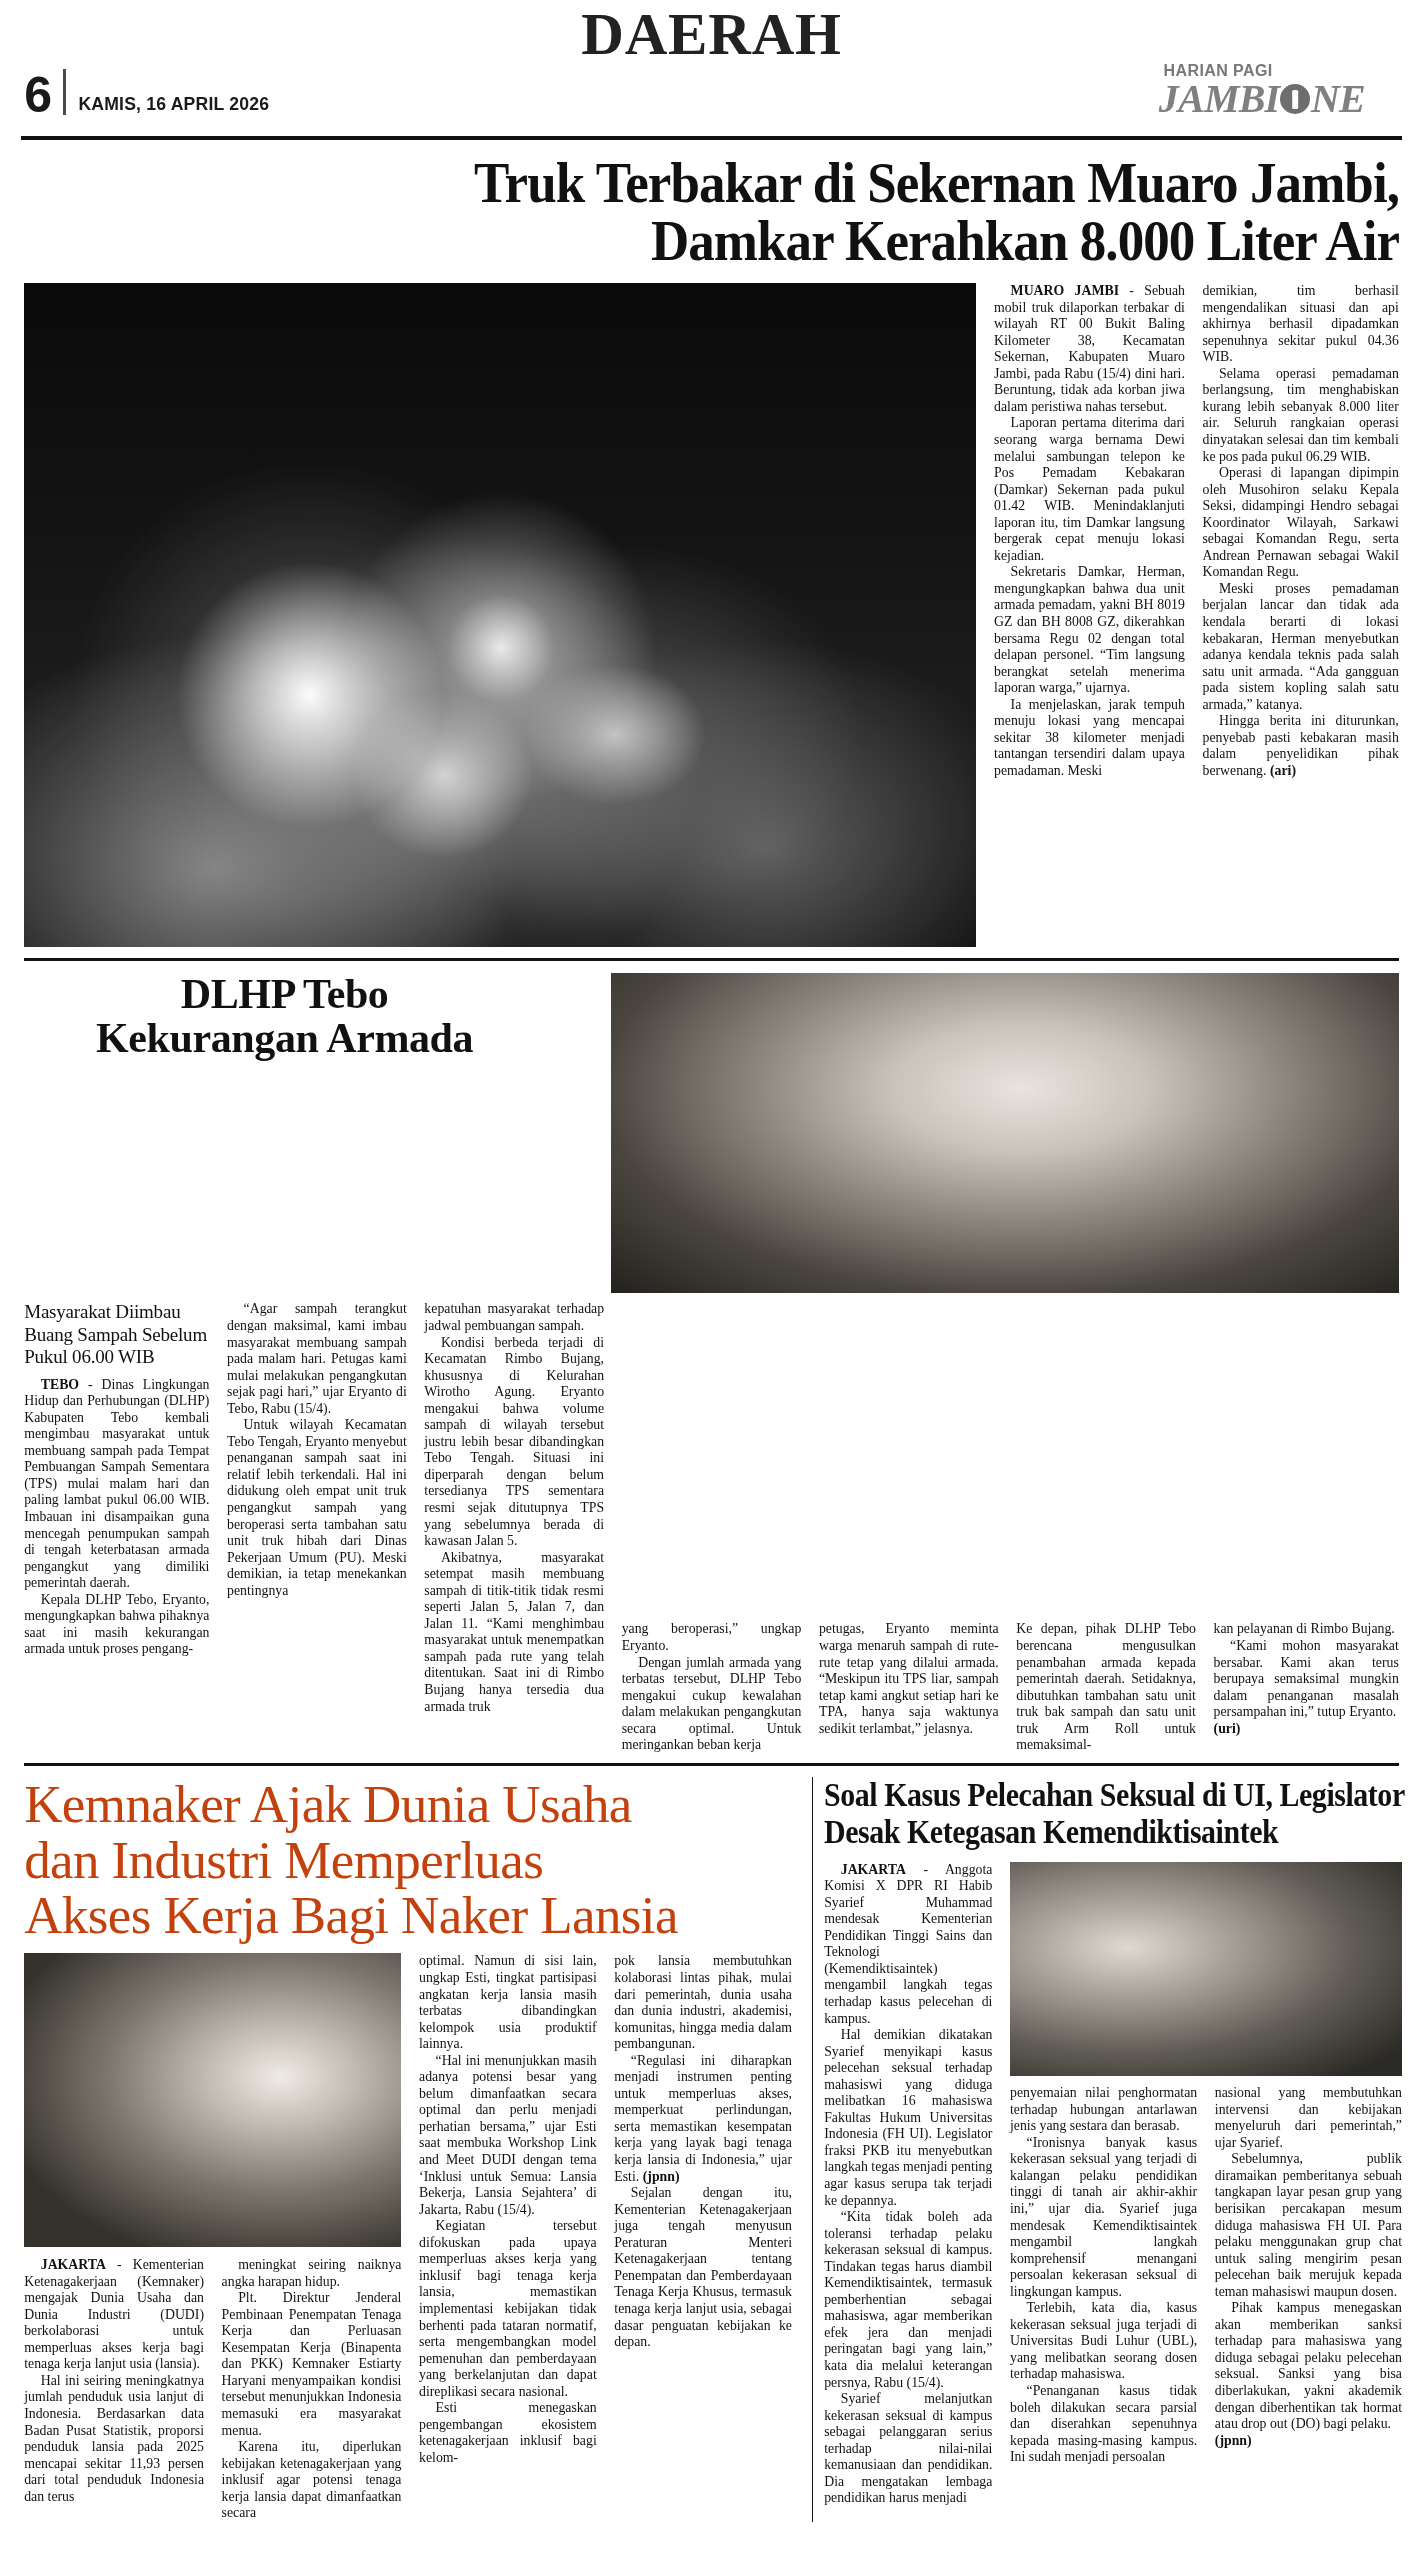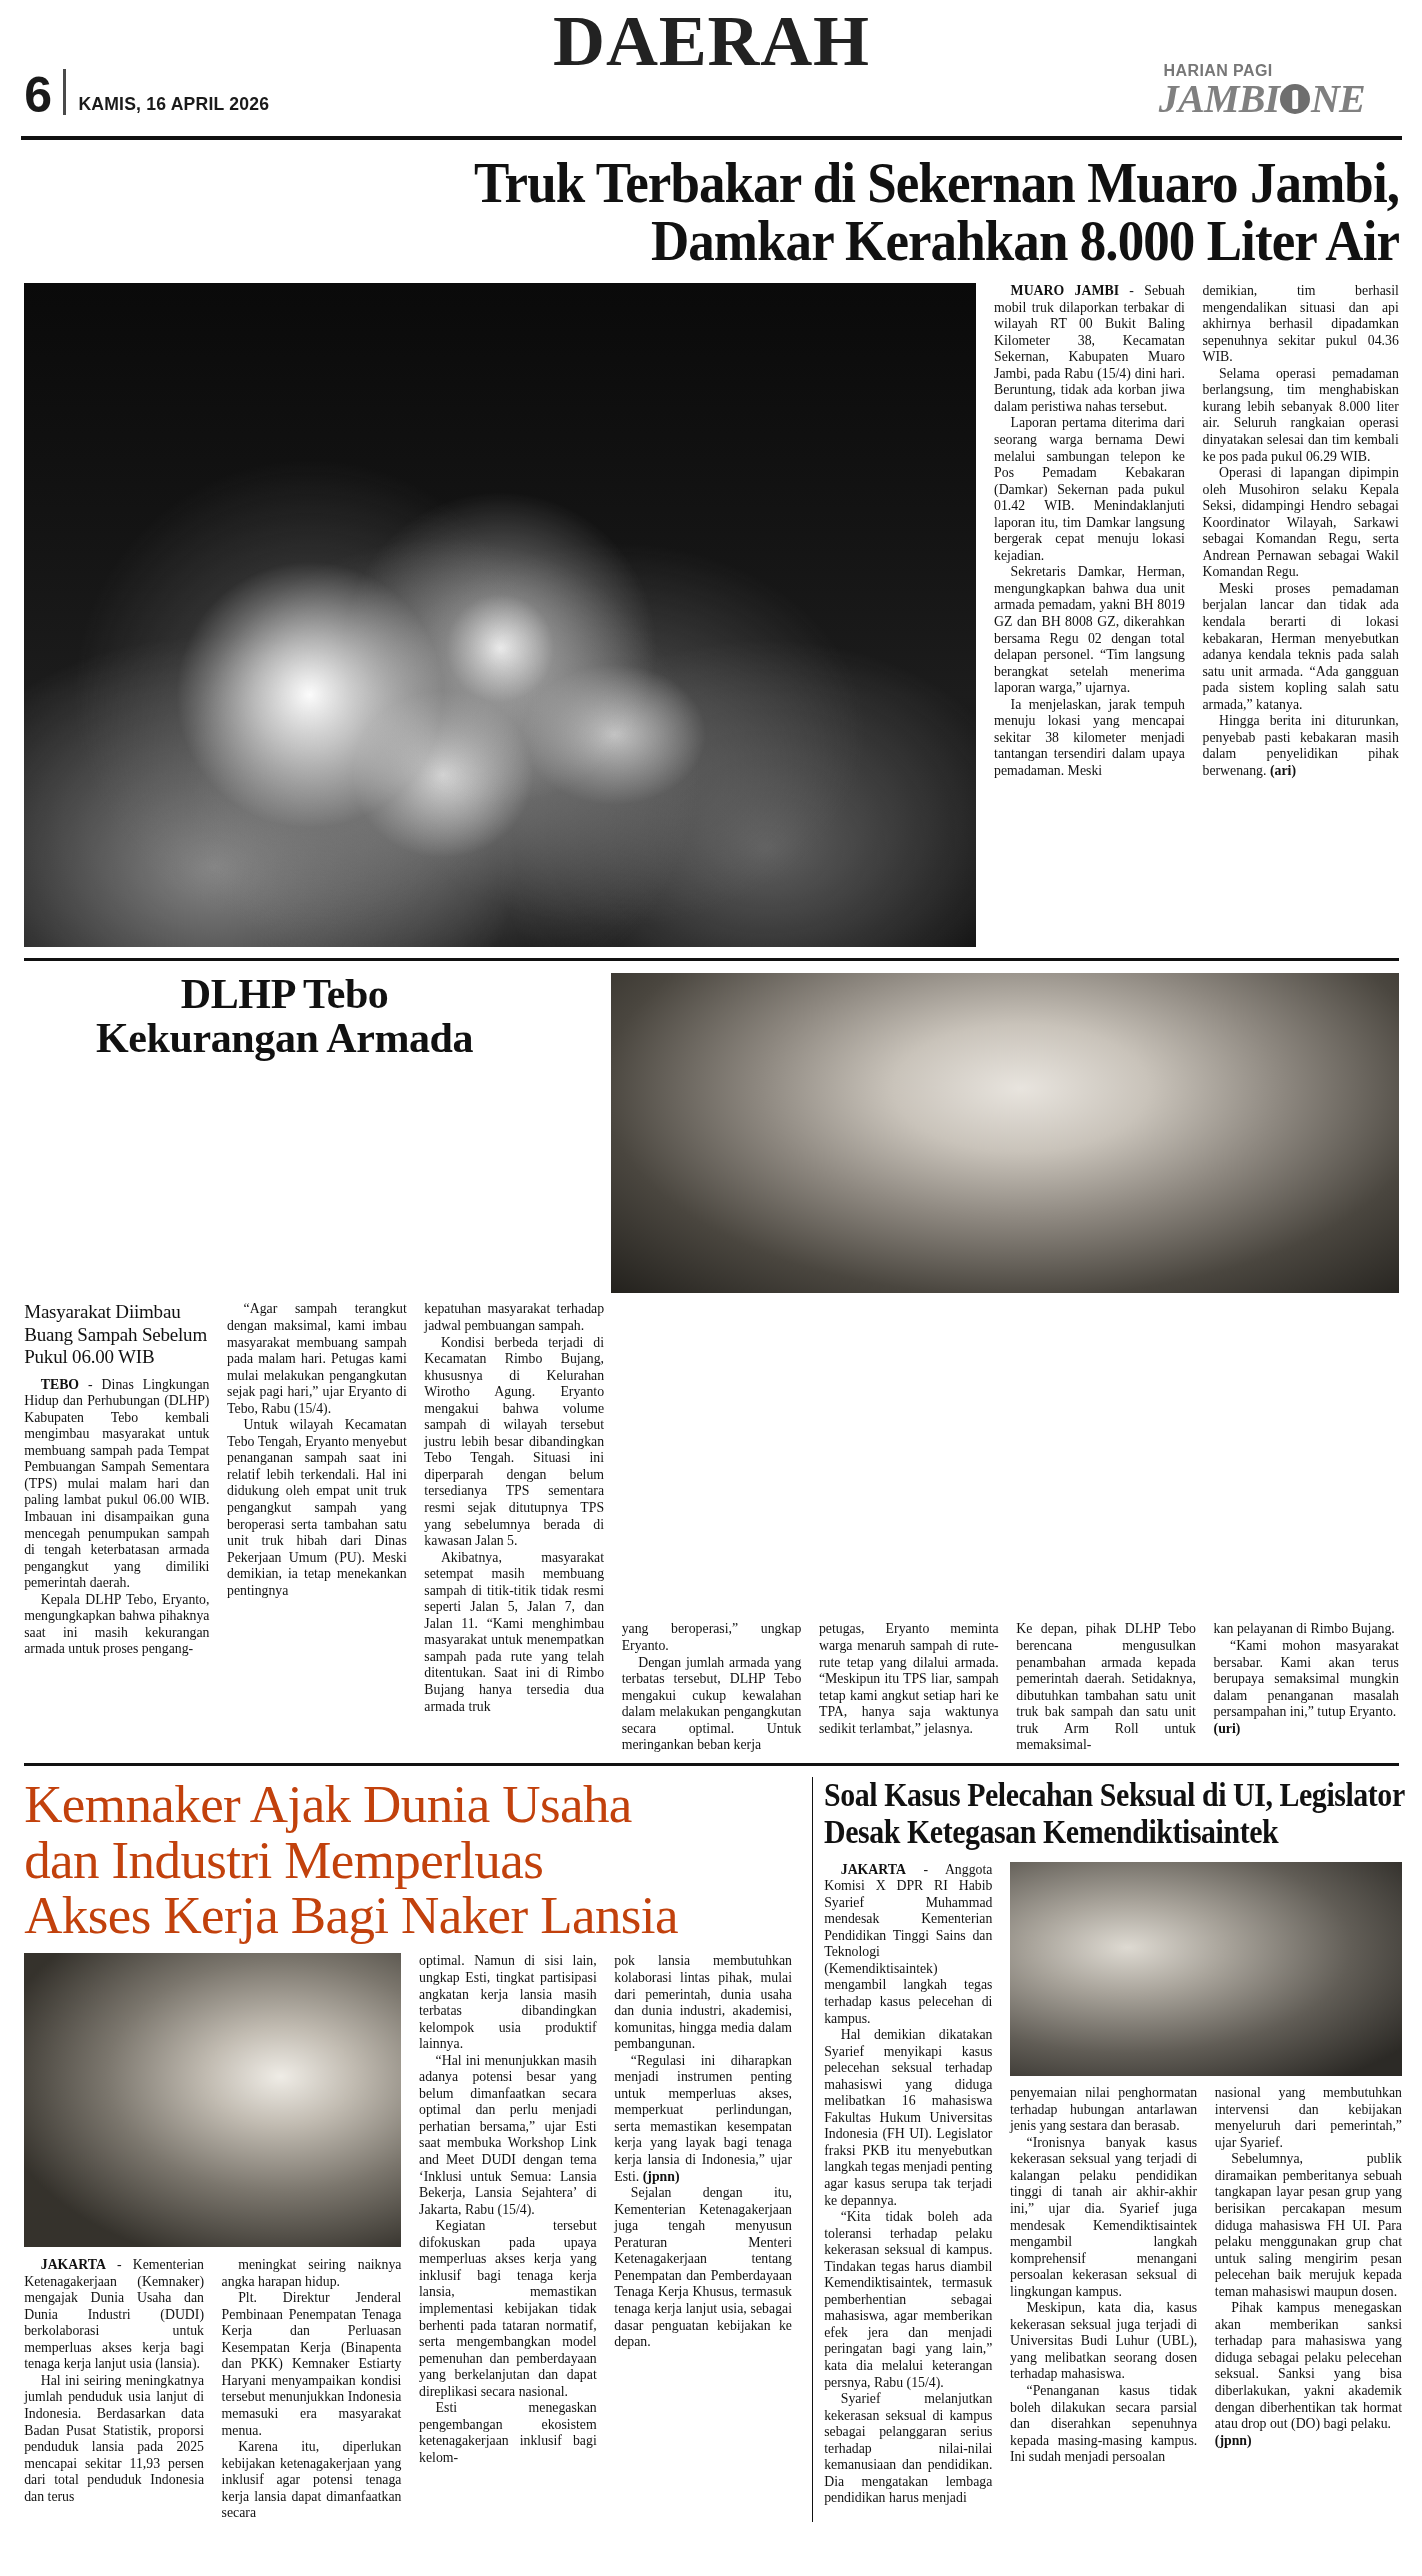--- a/index.html
+++ b/index.html
@@ -22,21 +22,21 @@
     font-size:50px; line-height:0.82; letter-spacing:-1.6px; color:#1a1a1a;
   }
   .mast-rule { width:2.4px; height:46px; background:#4a4a4a; margin-bottom:1.6px; }
   .mast-date {
     font-family:"Liberation Sans", sans-serif; font-weight:bold;
     font-size:17.6px; letter-spacing:0.2px; color:#1a1a1a; margin-bottom:1.6px; white-space:nowrap;
   }
   .section-title {
     position:absolute; left:0; right:0; top:4.8px; text-align:center;
     font-family:"Liberation Serif", serif; font-weight:bold;
-    font-size:72px; letter-spacing:0.8px; color:#222; line-height:1;
+    font-size:59px; letter-spacing:0.8px; color:#222; line-height:1;
   }
   .logo-block { position:absolute; right:3.2px; bottom:16px; text-align:left; width:240px; }
   .logo-sub {
     font-family:"Liberation Sans", sans-serif; font-weight:bold; font-size:16px;
     letter-spacing:0.4px; color:#777; margin-left:4.8px;
   }
   .logo-main {
     font-family:"Liberation Serif", serif; font-style:italic; font-weight:bold;
     font-size:40px; color:#808080; line-height:0.95; letter-spacing:-0.8px;
     display:flex; align-items:center;
@@ -268,21 +268,21 @@
           <p>Hal demikian dikatakan Syarief menyikapi kasus pelecehan seksual terhadap mahasiswi yang diduga melibatkan 16 mahasiswa Fakultas Hukum Universitas Indonesia (FH UI). Legislator fraksi PKB itu menyebutkan langkah tegas menjadi penting agar kasus serupa tak terjadi ke depannya.</p>
           <p>“Kita tidak boleh ada toleransi terhadap pelaku kekerasan seksual di kampus. Tindakan tegas harus diambil Kemendiktisaintek, termasuk pemberhentian sebagai mahasiswa, agar memberikan efek jera dan menjadi peringatan bagi yang lain,” kata dia melalui keterangan persnya, Rabu (15/4).</p>
           <p>Syarief melanjutkan kekerasan seksual di kampus sebagai pelanggaran serius terhadap nilai-nilai kemanusiaan dan pendidikan. Dia mengatakan lembaga pendidikan harus menjadi</p>
         </div>
         <div style="width:402px; padding-left:8.8px;">
           <div class="photo photo-group" style="width:100%; height:214px;"></div>
           <div class="row" style="margin-top:9.6px;">
             <div class="body-txt" style="width:196px; padding-right:8.8px;">
               <p class="first" style="text-indent:0">penyemaian nilai penghormatan terhadap hubungan antarlawan jenis yang sestara dan berasab.</p>
               <p>“Ironisnya banyak kasus kekerasan seksual yang terjadi di kalangan pelaku pendidikan tinggi di tanah air akhir-akhir ini,” ujar dia. Syarief juga mendesak Kemendiktisaintek mengambil langkah komprehensif menangani persoalan kekerasan seksual di lingkungan kampus.</p>
-              <p>Meskipun, kata dia, kasus kekerasan seksual juga terjadi di Universitas Budi Luhur (UBL), yang melibatkan seorang dosen terhadap mahasiswa.</p>
+              <p>Terlebih, kata dia, kasus kekerasan seksual juga terjadi di Universitas Budi Luhur (UBL), yang melibatkan seorang dosen terhadap mahasiswa.</p>
               <p>“Penanganan kasus tidak boleh dilakukan secara parsial dan diserahkan sepenuhnya kepada masing-masing kampus. Ini sudah menjadi persoalan</p>
             </div>
             <div class="body-txt" style="width:196px; padding-left:8.8px;">
               <p class="first" style="text-indent:0">nasional yang membutuhkan intervensi dan kebijakan menyeluruh dari pemerintah,” ujar Syarief.</p>
               <p>Sebelumnya, publik diramaikan pemberitanya sebuah tangkapan layar pesan grup yang berisikan percakapan mesum diduga mahasiswa FH UI. Para pelaku menggunakan grup chat untuk saling mengirim pesan pelecehan baik merujuk kepada teman mahasiswi maupun dosen.</p>
               <p>Pihak kampus menegaskan akan memberikan sanksi terhadap para mahasiswa yang diduga sebagai pelaku pelecehan seksual. Sanksi yang bisa diberlakukan, yakni akademik dengan diberhentikan tak hormat atau drop out (DO) bagi pelaku.</p>
               <p style="text-indent:0" class="credit">(jpnn)</p>
             </div>
           </div>
         </div>

